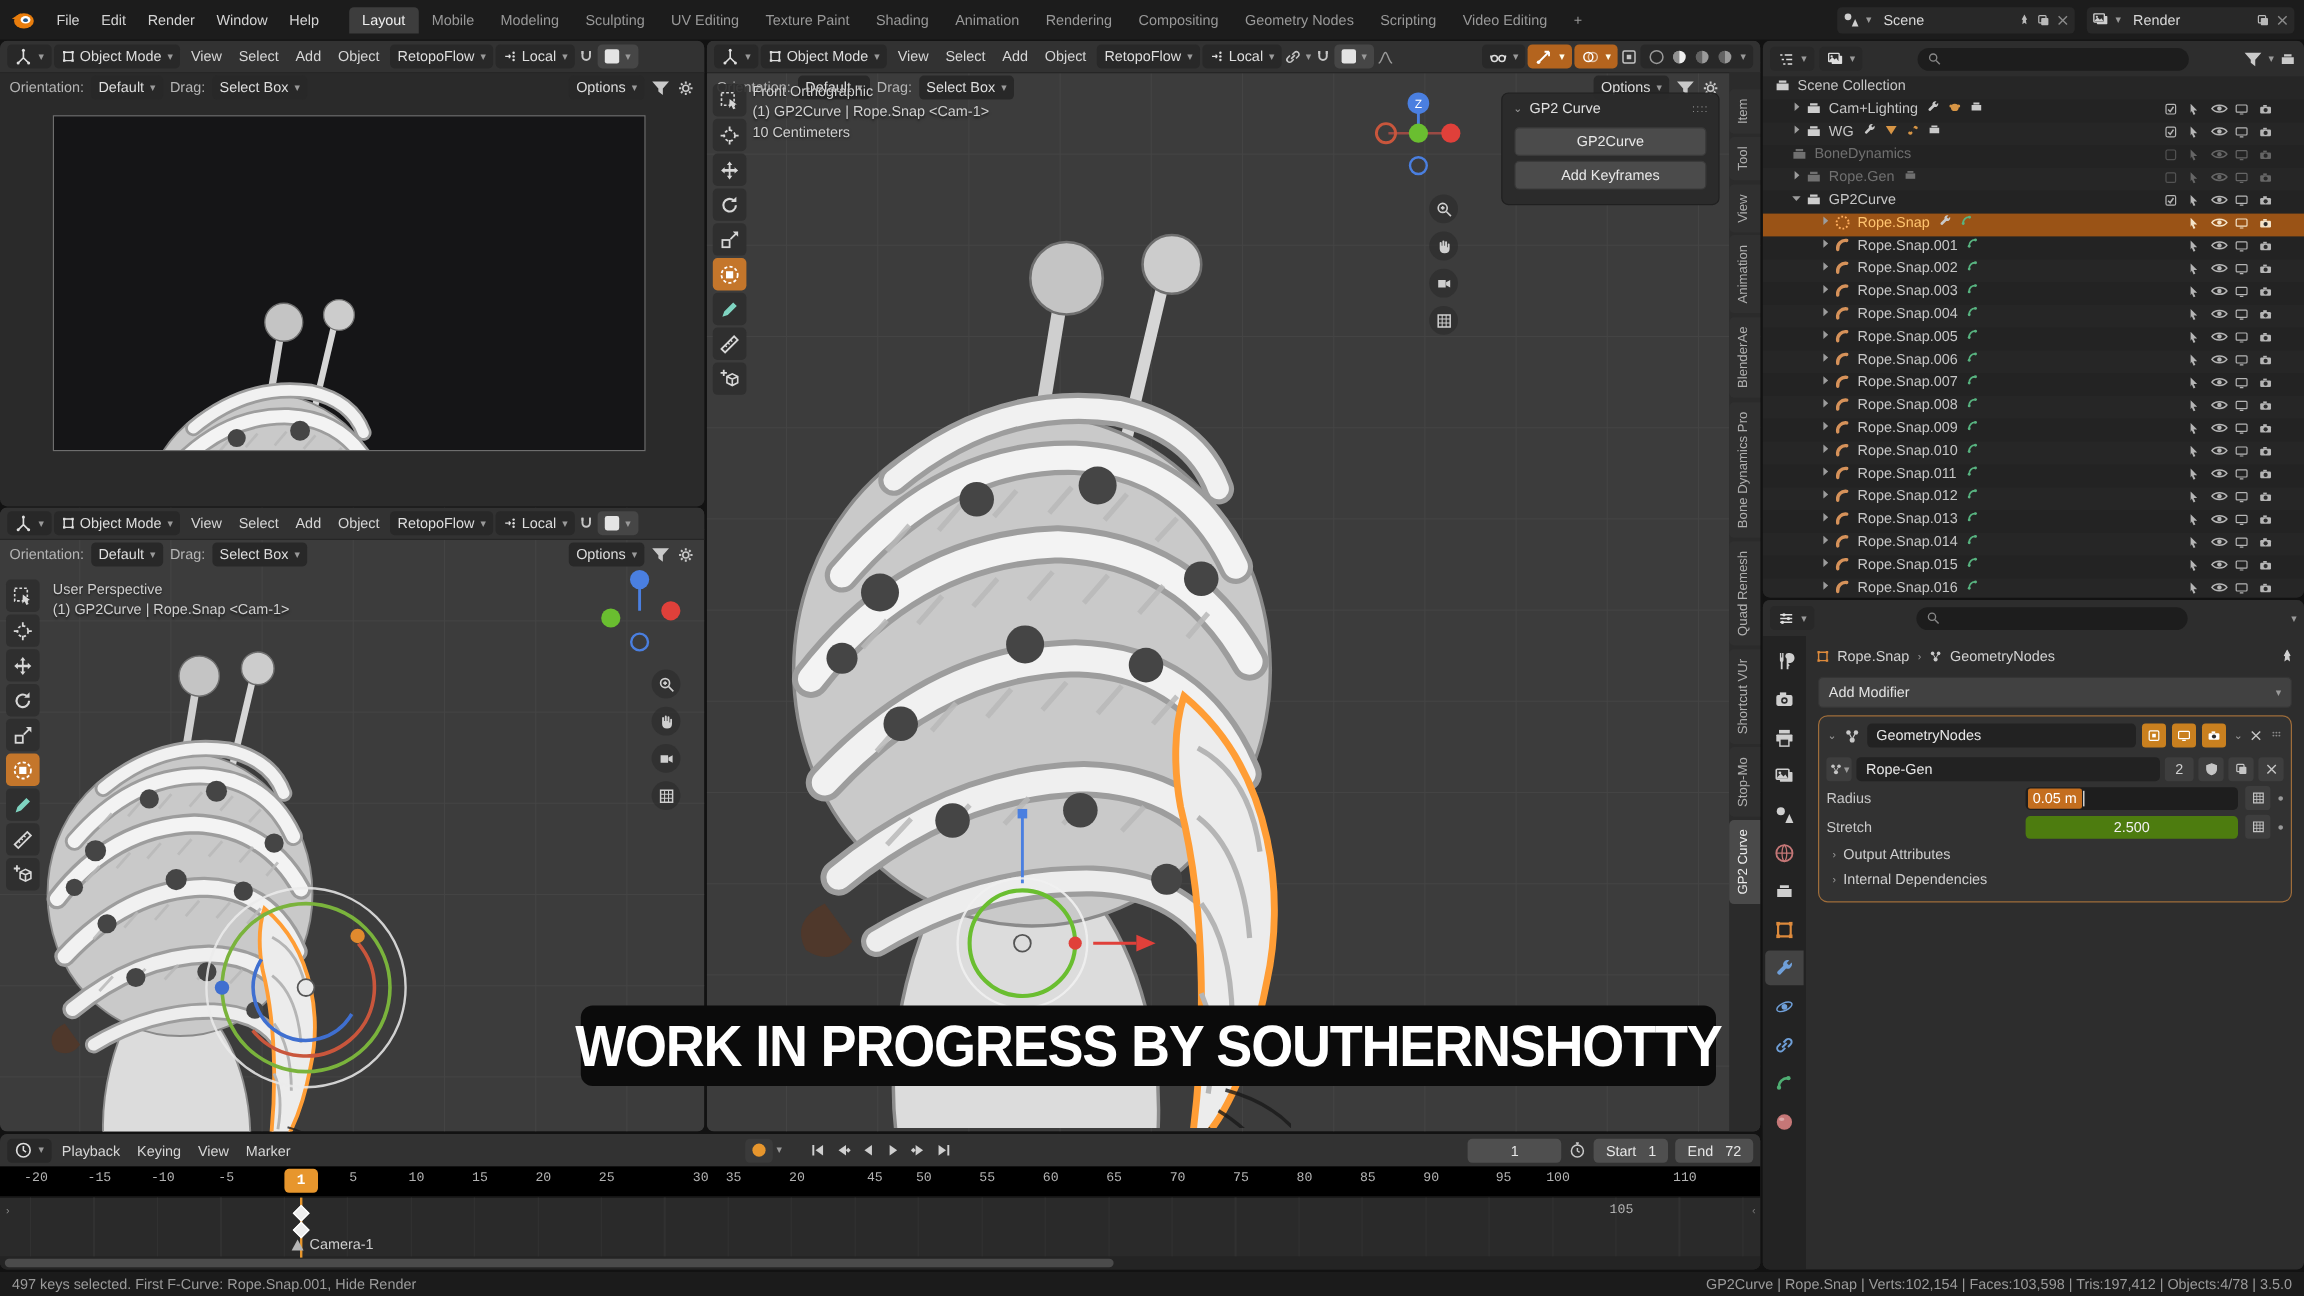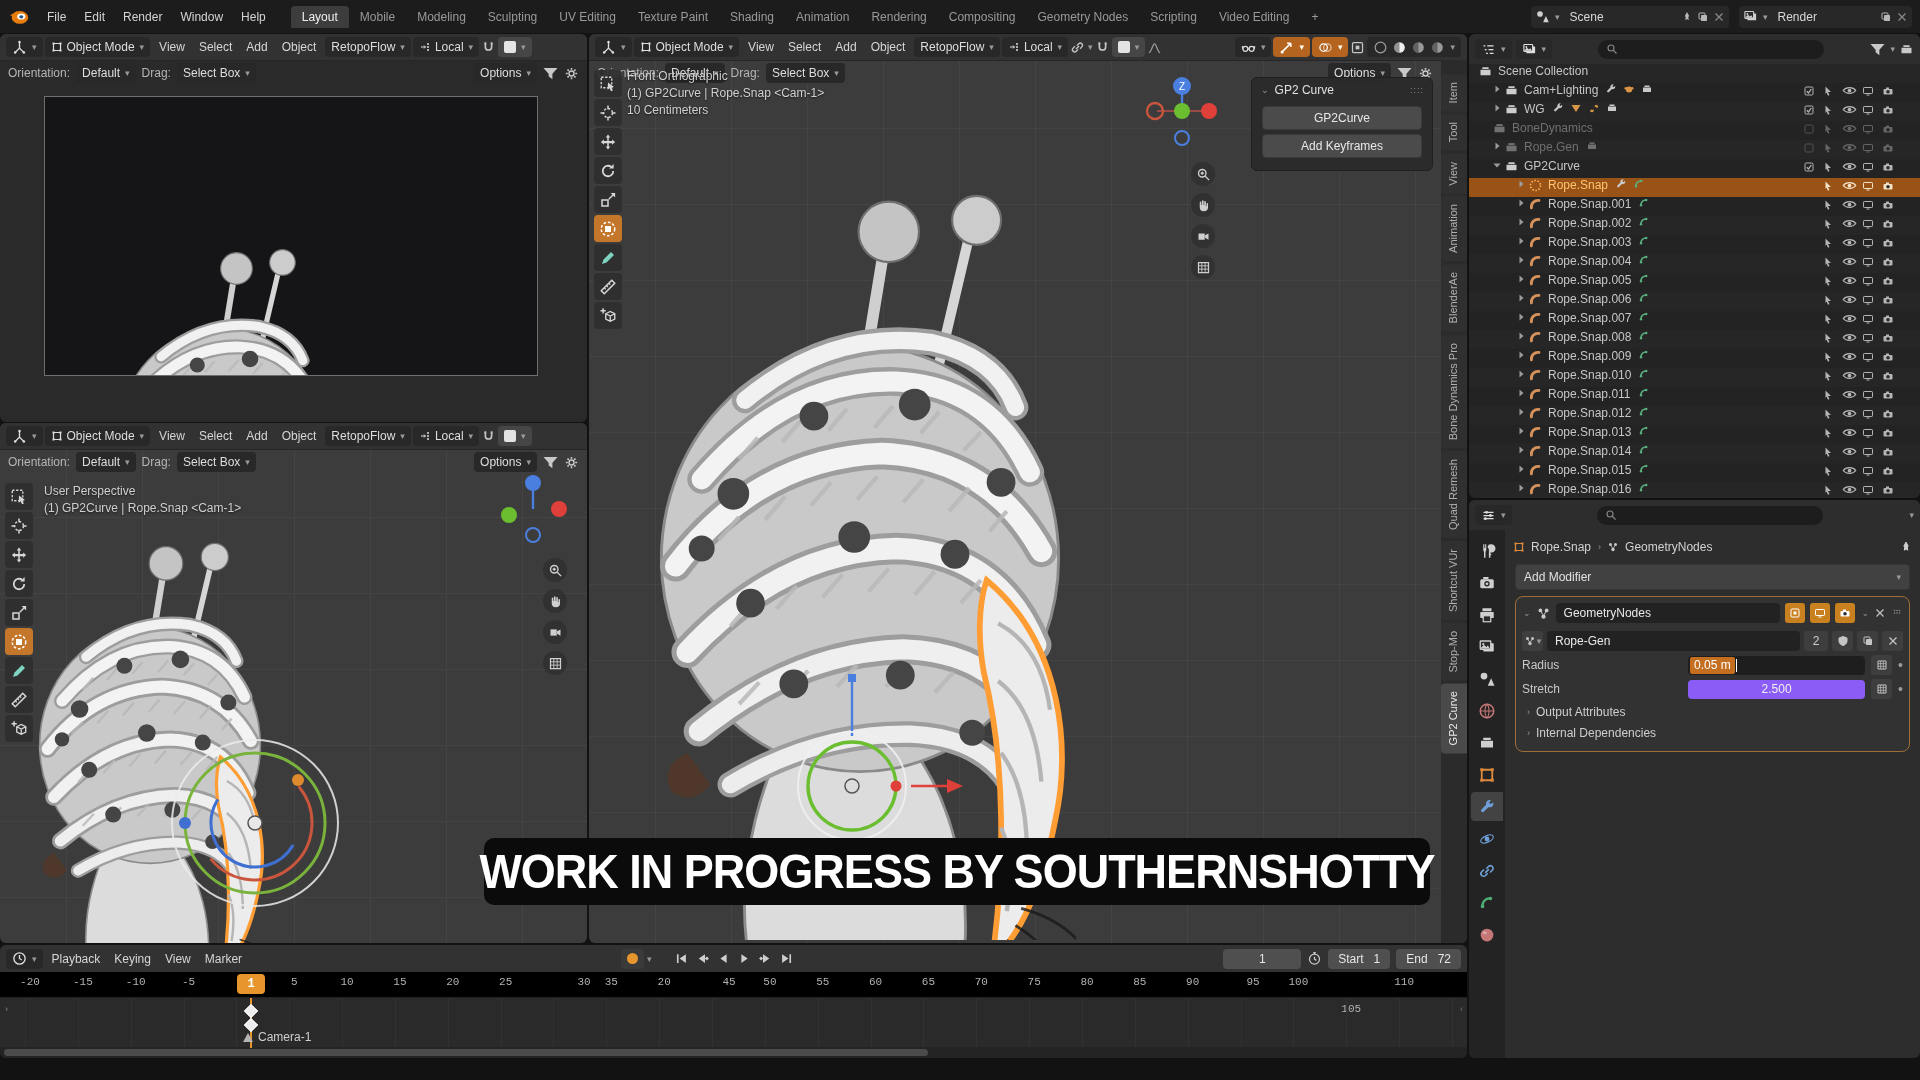--- a/index.html
+++ b/index.html
@@ -103,21 +103,21 @@
   .namefield{flex:1;background:#222;border-radius:4px;height:20px;display:flex;align-items:center;padding:0 8px;color:#e8e8e8;}
   .modtoggle{width:20px;height:20px;background:#c9801f;border-radius:3px;display:inline-flex;align-items:center;justify-content:center;color:#fff;}
   .noderow{display:flex;align-items:center;gap:4px;height:24px;margin-top:4px;}
   .cntpill{background:#3e3e3e;border-radius:3px;height:20px;min-width:24px;display:flex;align-items:center;justify-content:center;color:#cfcfcf;}
   .sqbtn{width:21px;height:20px;background:#3e3e3e;border-radius:3px;display:inline-flex;align-items:center;justify-content:center;color:#c5c5c5;}
   .fieldrow{display:flex;align-items:center;height:24px;gap:6px;}
   .fieldrow .flabel{width:160px;color:#c8c8c8;}
   .fld{flex:1;height:19px;background:#1e1e1e;border-radius:4px;display:flex;align-items:center;padding:0 2px;position:relative;}
   .fld .selval{background:#c46e1f;color:#fff;padding:0 4px;border-radius:2px;height:17px;line-height:17px;}
   .fld .caretbar{width:1px;height:13px;background:#fff;margin-left:1px;}
-  .fld.slider{background:#8b5cf6;justify-content:center;color:#f0f0f0;}
+  .fld.slider{background:#4d7c0f;justify-content:center;color:#f0f0f0;}
   .dot{color:#9a9a9a;font-size:14px;}
   .collrow{display:flex;align-items:center;gap:6px;height:21px;color:#cfcfcf;padding-left:4px;}
   
   #timeline{background:#2a2a2a;}
   .tl-head{height:27px;background:#323232;display:flex;align-items:center;gap:2px;padding:0 6px;}
   .ruler{position:relative;height:25px;background:#000000;border-bottom:1px solid #222;font-family:Liberation Mono, monospace;}
   .ruler-tick{position:absolute;top:4px;width:28px;text-align:center;color:#b2b2b2;font-size:11px;}
   .channels{position:relative;height:50px;
     background-image:repeating-linear-gradient(90deg,#313131 0 1px,transparent 1px 52.85px);background-position:25px 0;}
   .playhead-line{position:absolute;left:250px;top:0;width:2px;height:50px;background:#e7962d;z-index:3;}
@@ -2482,18 +2482,22 @@
         <span class="tri"></span>
         <span>Camera-1</span>
       </div>
       <span class="chev" style="position:absolute;right:4px;top:6px;color:#777">‹</span>
     </div>
     <div class="tl-scroll">
         <div class="thumb"></div>
       </div>
   </div>
 
+  <div id="statusbar">
+    <span>497 keys selected. First F-Curve: Rope.Snap.001, Hide Render</span>
+    <span class="right">GP2Curve | Rope.Snap | Verts:102,154 | Faces:103,598 | Tris:197,412 | Objects:4/78 | 3.5.0</span>
+  </div>
 
   <div id="caption">
     <span>WORK IN PROGRESS BY SOUTHERNSHOTTY</span>
   </div>
 
 </div>
 
 </body></html>

